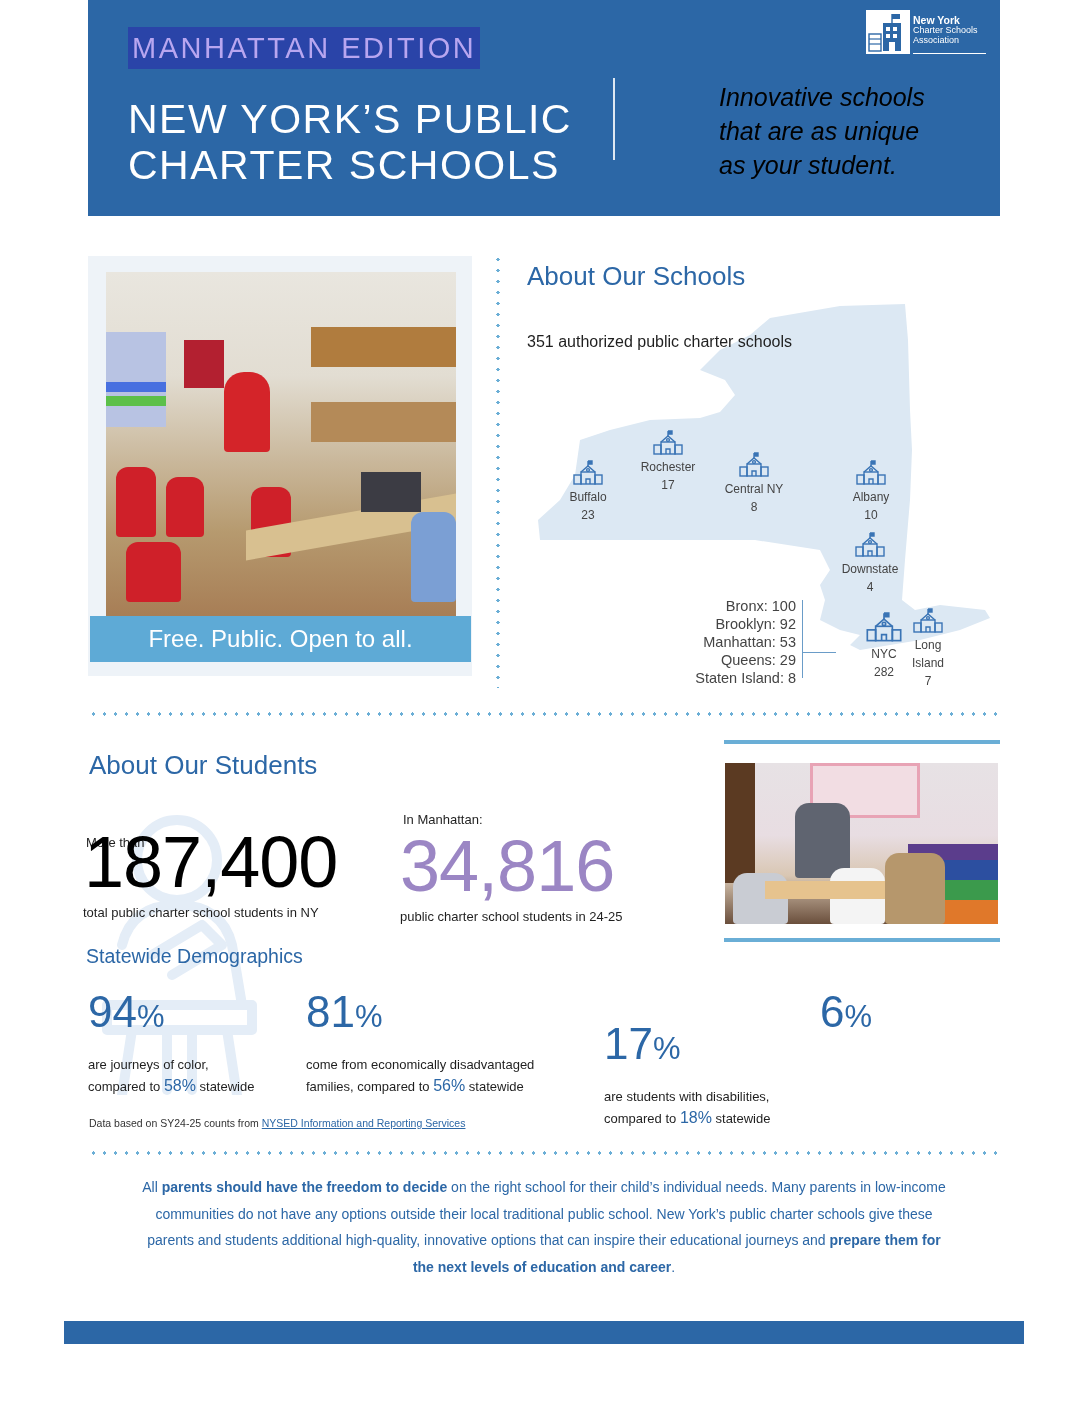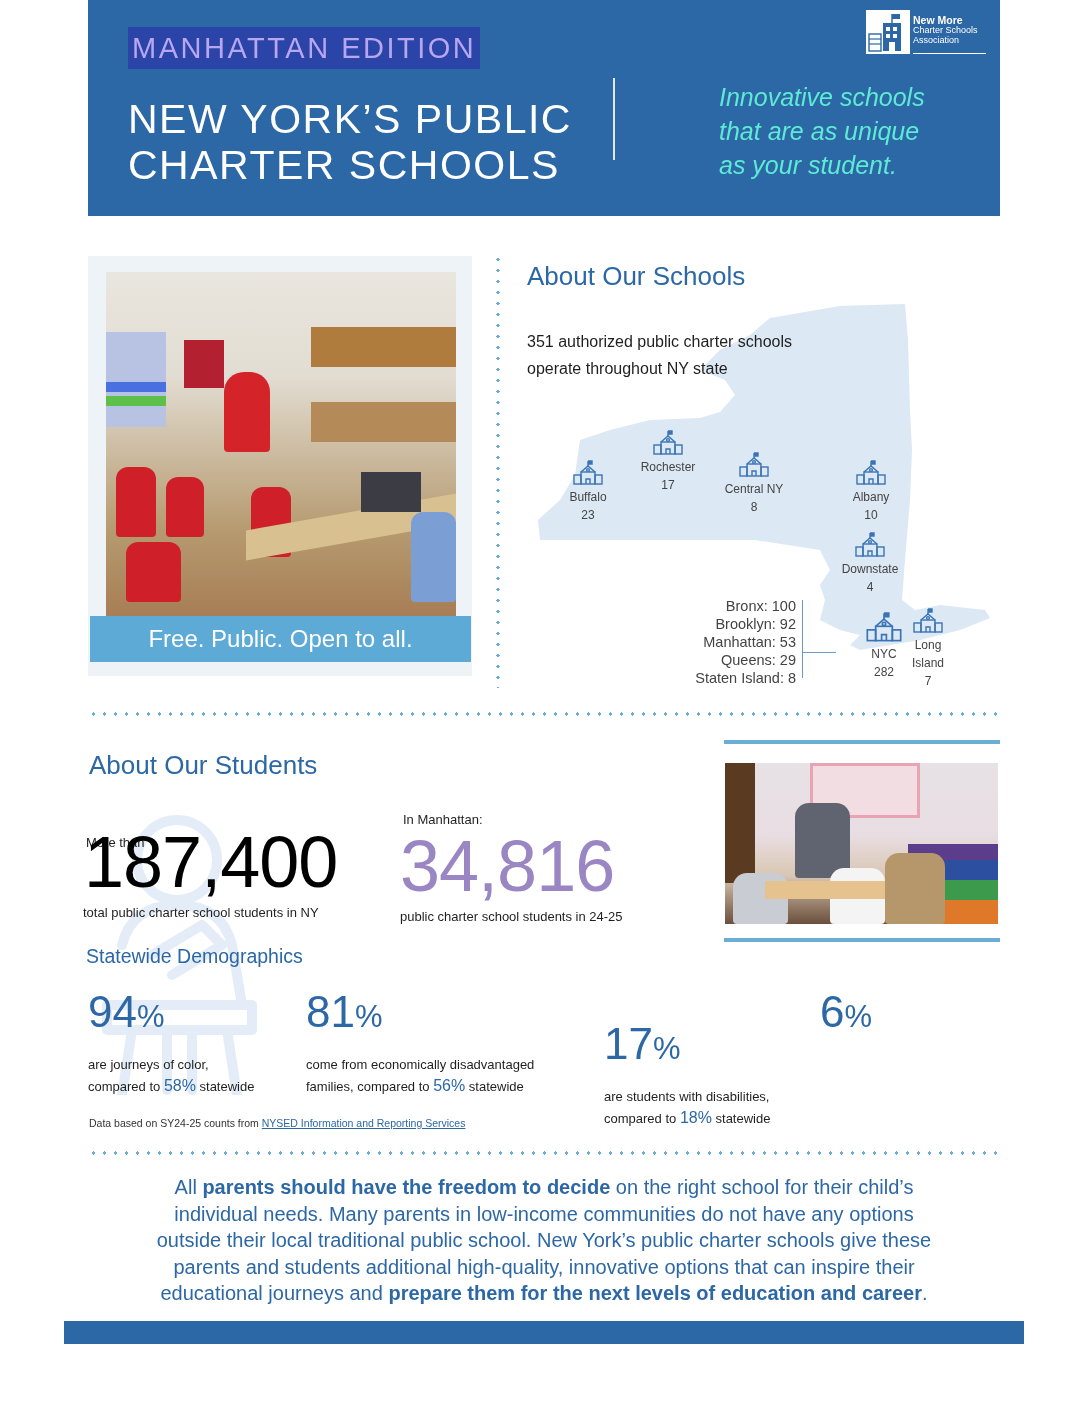--- a/index.html
+++ b/index.html
@@ -6,21 +6,21 @@
   html, body { width: 1088px; height: 1408px; background: #ffffff; overflow: hidden; }
   body { position: relative; font-family: "Liberation Sans", "DejaVu Sans", sans-serif; color: #222; }
 
   
   .header { position: absolute; left: 88px; top: 0; width: 912px; height: 216px; background: #2c67a6; }
   .edition { position: absolute; left: 40px; top: 27px; height: 42px; padding: 0 4px; background: #2a44a8;
     color: #b8a6f0; font-size: 29px; letter-spacing: 2.5px; line-height: 42px; white-space: nowrap; }
   .main-title { position: absolute; left: 40px; top: 96px; color: #ffffff; font-size: 41px; line-height: 46px;
     letter-spacing: 1.5px; white-space: nowrap; }
   .header-divider { position: absolute; left: 525px; top: 78px; width: 2px; height: 82px; background: #ffffff; opacity: .85; }
-  .tagline { position: absolute; left: 631px; top: 80px; color: #5eead4; font-style: italic; font-size: 25px; line-height: 34px; white-space: nowrap; }
+  .tagline { position: absolute; left: 631px; top: 80px; color: #000000; font-style: italic; font-size: 25px; line-height: 34px; white-space: nowrap; }
   .logo { position: absolute; left: 778px; top: 10px; width: 122px; height: 46px; }
   .logo-box { position: absolute; left: 0; top: 0; width: 44px; height: 44px; background: #fff; }
   .logo-text { position: absolute; left: 47px; top: 5px; color: #fff; font-size: 9px; line-height: 10px; white-space: nowrap; }
   .logo-text .b { font-weight: bold; font-size: 10.5px; }
   .logo-line { position: absolute; left: 47px; top: 43px; width: 73px; height: 1px; background: #fff; }
 
   
   .photo1-frame { position: absolute; left: 88px; top: 256px; width: 384px; height: 420px; background: #eef3f8; }
   .photo1 { position: absolute; left: 18px; top: 16px; width: 350px; height: 346px; overflow: hidden;
     background: linear-gradient(180deg, #e9e6df 0%, #e2ddd2 30%, #c9b79a 55%, #b69a6f 75%, #a77d55 100%); }
@@ -69,21 +69,21 @@
   .demo-title { position: absolute; left: 86px; top: 945px; color: #2c67a6; font-size: 19.5px; white-space: nowrap; }
   .stat { position: absolute; }
   .stat-num { color: #2c67a6; font-size: 44px; line-height: 46px; white-space: nowrap; }
   .stat-num .pct { font-size: 31px; }
   .stat-desc { margin-top: 14px; font-size: 13px; line-height: 21px; color: #1f1f1f; white-space: nowrap; }
   .stat-desc .hl { color: #2c67a6; font-size: 16px; }
   .source { position: absolute; left: 89px; top: 1117px; font-size: 10.5px; color: #333; white-space: nowrap; }
   .source a { color: #2c67a6; text-decoration: underline; }
 
   .closing { position: absolute; left: 140px; top: 1174px; width: 808px; text-align: center; color: #2c67a6;
-    font-size: 20px; line-height: 26.5px; }
+    font-size: 14px; line-height: 26.5px; }
   .closing b { font-weight: bold; }
   .footer-bar { position: absolute; left: 64px; top: 1321px; width: 960px; height: 23px; background: #2c67a6; }
 </style>
 </head>
 <body>
 
 <div class="header">
   <div class="edition">MANHATTAN EDITION</div>
   <div class="main-title">
     <div>NEW YORK’S PUBLIC</div>
@@ -104,21 +104,21 @@
       <rect x="17" y="13" width="18" height="28" fill="#2c67a6"></rect>
       <rect x="20" y="17" width="4" height="4" fill="#fff"></rect>
         <rect x="27" y="17" width="4" height="4" fill="#fff"></rect>
       <rect x="20" y="24" width="4" height="4" fill="#fff"></rect>
         <rect x="27" y="24" width="4" height="4" fill="#fff"></rect>
       <rect x="23" y="32" width="6" height="9" fill="#fff"></rect>
       <line x1="26" y1="13" x2="26" y2="4" stroke="#2c67a6" stroke-width="1.4"></line>
       <rect x="26" y="4" width="8" height="5" fill="#2c67a6"></rect>
     </svg>
     <div class="logo-text">
-      <div class="b">New More</div>
+      <div class="b">New York</div>
       <div>Charter Schools</div>
       <div>Association</div>
     </div>
     <div class="logo-line"></div>
   </div>
 </div>
 
 <div class="photo1-frame">
   <div class="photo1">
     <div class="ph-screen">
@@ -143,21 +143,20 @@
 <div class="vdots"></div>
 
 <div class="section-title" style="left:527px;top:261px;">About Our Schools</div>
 
 <svg class="map-svg" viewBox="0 0 480 390">
   <path fill="#dce8f3" d="M250,18 L320,6 L385,4 L388,40 L390,110 L392,150 L390,200 L385,260 L382,300 L395,310 L420,305 L465,310 L470,318 L440,330 L400,340 L370,345 L340,350 L330,345 L340,335 L320,330 L300,320 L305,300 L300,285 L310,270 L300,250 L235,240 L180,240 L120,240 L60,240 L20,240 L18,220 L40,200 L55,175 L60,140 L90,130 L130,120 L180,118 L200,112 L215,95 L205,80 L180,70 L200,50 L230,35 Z"></path>
 </svg>
 
 <div class="schools-desc">
   <div>351 authorized public charter schools</div>
-  <div>operate throughout NY state</div>
 </div>
 
 <div class="region" style="left:588px;top:460px;">
   <svg width="30" height="26" viewBox="0 0 30 26">
       <g fill="none" stroke="#3a74b5" stroke-width="1.4">
         <path d="M15,1 V6"></path>
         <path d="M15,1 h4 v3 h-4" fill="#3a74b5"></path>
         <path d="M8,12 L15,6 L22,12"></path>
         <rect x="8" y="12" width="14" height="12"></rect>
         <rect x="1" y="15" width="7" height="9"></rect>

